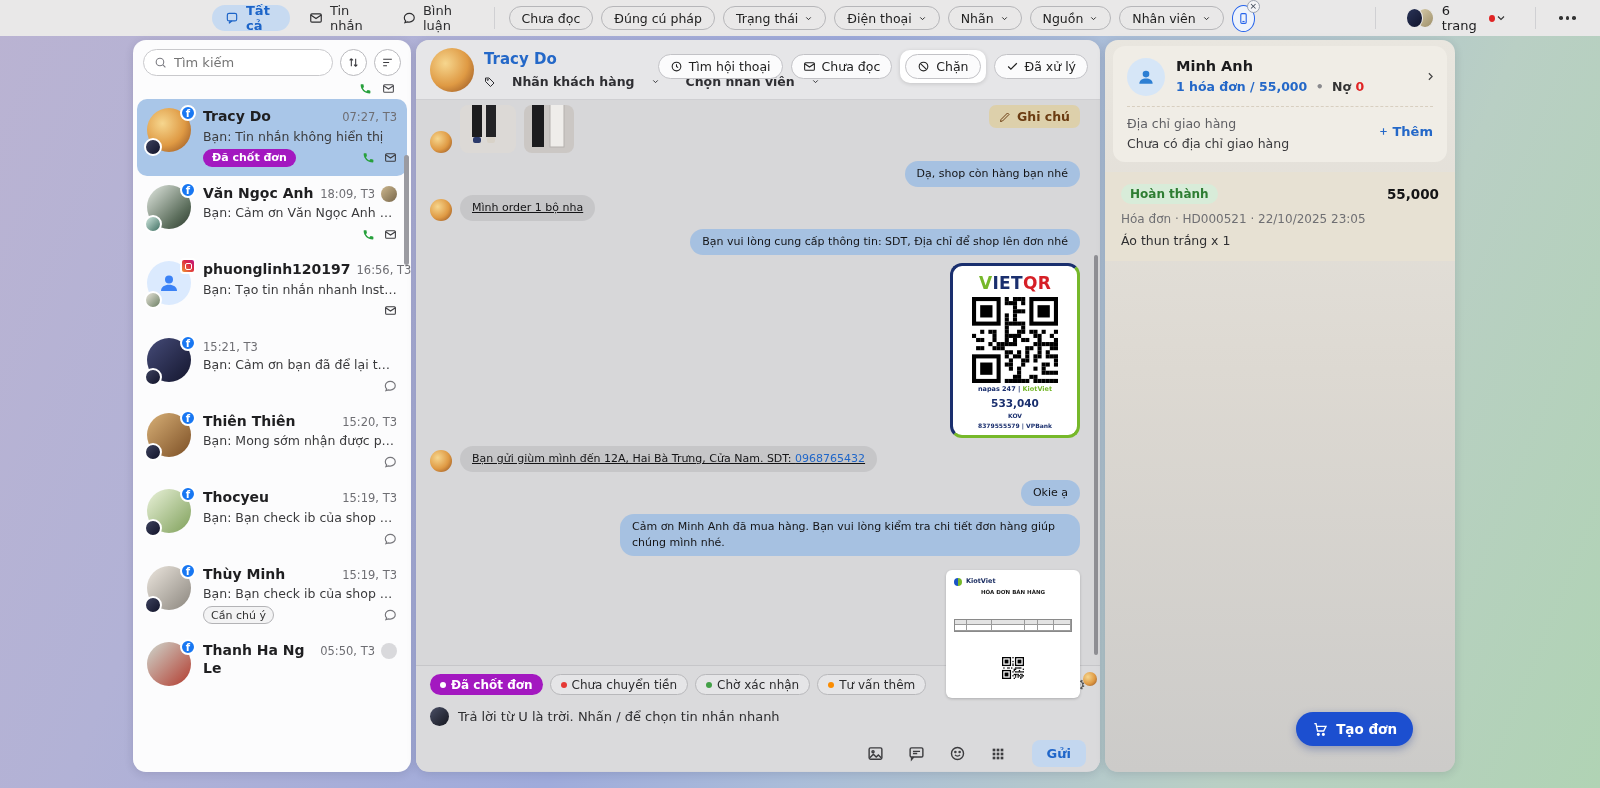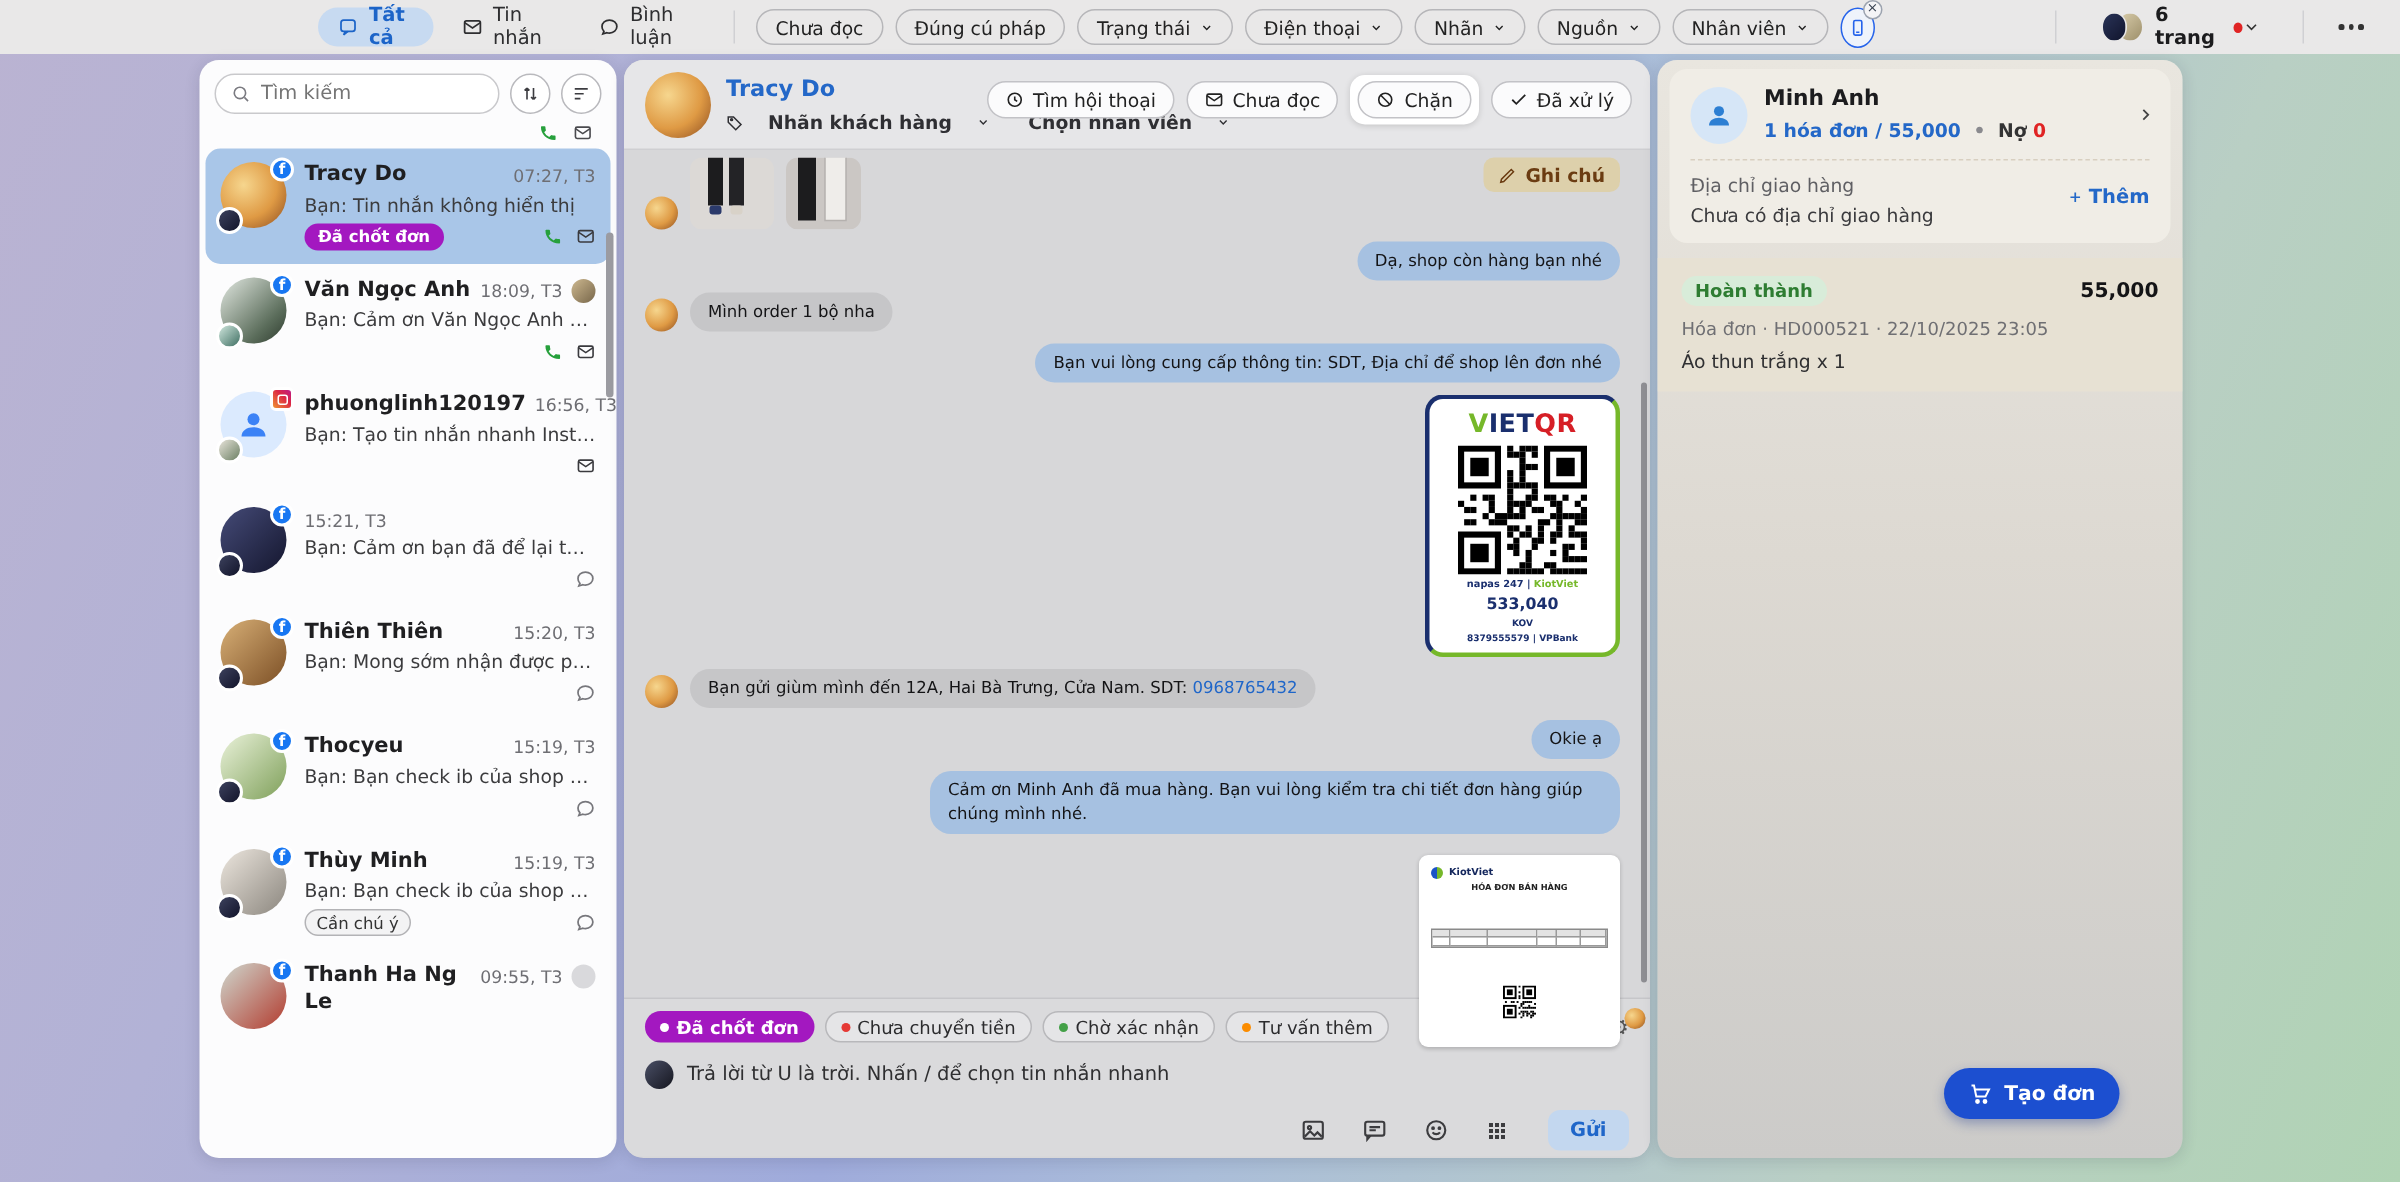--- a/index.html
+++ b/index.html
@@ -15,21 +15,21 @@
   .tab.active{background:#c7daf1;color:#1c64c8;font-weight:bold;}
   .vdiv{width:1px;height:22px;background:#d0d0d3;margin:0 14px;}
   .filters{display:flex;align-items:center;gap:8px;}
   .fpill{display:flex;align-items:center;gap:6px;height:24px;padding:0 12px;border:1px solid #b6b6b9;border-radius:13px;font-size:12.5px;color:#222;background:transparent;cursor:pointer;white-space:nowrap;}
   .clearbtn{position:relative;width:27px;height:27px;border:1.5px solid #2563eb;border-radius:50%;display:flex;align-items:center;justify-content:center;color:#2563eb;margin-left:8px;cursor:pointer;background:#eef3fb;}
   .clearbtn .xbadge{position:absolute;top:-6px;right:-6px;width:13px;height:13px;border-radius:50%;background:#f4f4f6;border:1px solid #9ca3af;color:#374151;font-size:9px;line-height:11px;text-align:center;}
   .pagesec{display:flex;align-items:center;margin-left:16px;flex:1;}
   .pav{width:20px;height:20px;border-radius:50%;border:1.5px solid #e9e8e8;}
   .pav1{background:linear-gradient(135deg,#2a3458,#10142c);z-index:2;}
   .pav2{background:linear-gradient(135deg,#d9cdab,#9d8f6a);margin-left:-7px;z-index:1;}
-  .pagelabel{font-size:13px;font-weight:bold;color:#1c1c1e;margin-left:8px;}
+  .pagelabel{font-size:13px;font-weight:normal;color:#1c1c1e;margin-left:8px;}
   .reddot{width:7px;height:7px;border-radius:50%;background:#e02424;margin-left:6px;}
   .pagecaret{margin-left:auto;margin-right:14px;color:#333;}
   .moredots{display:flex;gap:3px;margin:0 24px 0 10px;}
   .moredots i{width:3.5px;height:3.5px;border-radius:50%;background:#333;}
 
   
   .panel{position:absolute;top:40px;height:732px;border-radius:13px;box-shadow:0 2px 10px rgba(30,30,60,.14);overflow:hidden;}
   .left-panel{left:133px;width:278px;background:#fcfcfd;}
   .chat-panel{left:416px;width:684px;background:#d7d7d9;}
   .right-panel{left:1105px;width:350px;background:linear-gradient(#e9e6df 0%,#ddd9d2 45%,#cccbc9 100%);}
@@ -83,21 +83,21 @@
   .chdrop{display:flex;align-items:center;gap:16px;font-size:12.5px;font-weight:600;color:#2f2f33;cursor:pointer;}
   .chactions{position:absolute;top:10px;right:12px;display:flex;align-items:center;gap:8px;}
   .chbtn{display:flex;align-items:center;gap:6px;height:25px;padding:0 11px;background:#fbfbfc;border:1px solid #c2c2c6;border-radius:14px;font-size:12.5px;color:#222;cursor:pointer;white-space:nowrap;}
   .hl-wrap{background:#fff;border-radius:10px;padding:4px 5px;box-shadow:0 1px 4px rgba(0,0,0,.15);}
 
   .chatbody{position:relative;height:565px;padding:5px 20px 0 14px;display:flex;flex-direction:column;}
   .mrow{display:flex;align-items:flex-end;gap:8px;margin-top:8px;}
   .mrow.right{justify-content:flex-end;}
   .msg-av{width:22px;height:22px;border-radius:50%;flex:none;}
   .bubble{max-width:620px;padding:5px 12px;border-radius:14px;font-size:11px;color:#141416;line-height:1.45;}
-  .bubble.in{background:#c6c6c8;}
+  .bubble.in{background:#c6c6c8;text-decoration:underline;}
   .bubble.out{background:#a6c1e1;}
   .linktxt{color:#1f66c9;}
   .thumbrow{margin-top:0;align-items:flex-end;}
   .thumb{border-radius:8px;overflow:hidden;flex:none;}
   .notebtn{margin-left:auto;align-self:flex-start;display:flex;align-items:center;gap:6px;background:#ddd0ab;border-radius:7px;padding:4px 10px;font-size:12.5px;color:#6b3c12;font-weight:600;cursor:pointer;}
 
   .qrcard{margin-left:auto;width:130px;background:#fff;border:3px solid;border-color:#1a2f6e #76b82a #76b82a #1a2f6e;border-radius:12px;padding:7px 6px 6px;text-align:center;}
   .qrbrand{font-size:17px;font-weight:bold;letter-spacing:.3px;}
   .qrbrand .b1{color:#1a2f6e;}
   .qrbrand .b2{color:#d61f26;}
@@ -508,21 +508,21 @@
 
     <div class="conv">
       <div class="avwrap">
         <div class="av av-thanh"></div>
         <span class="fbbadge"></span>
 
       </div>
       <div class="cbody">
         <div class="crow1">
             <span class="cname">Thanh Ha Ng Le</span>
-            <span class="ctime">09:55, T3</span>
+            <span class="ctime">05:50, T3</span>
             <span class="miniav" style="background:#d9d9dc"></span>
           </div>
 
       </div>
     </div>
 
   </div>
   <div class="sb-thumb" style="top:115px;height:110px;"></div>
 </div>
 

